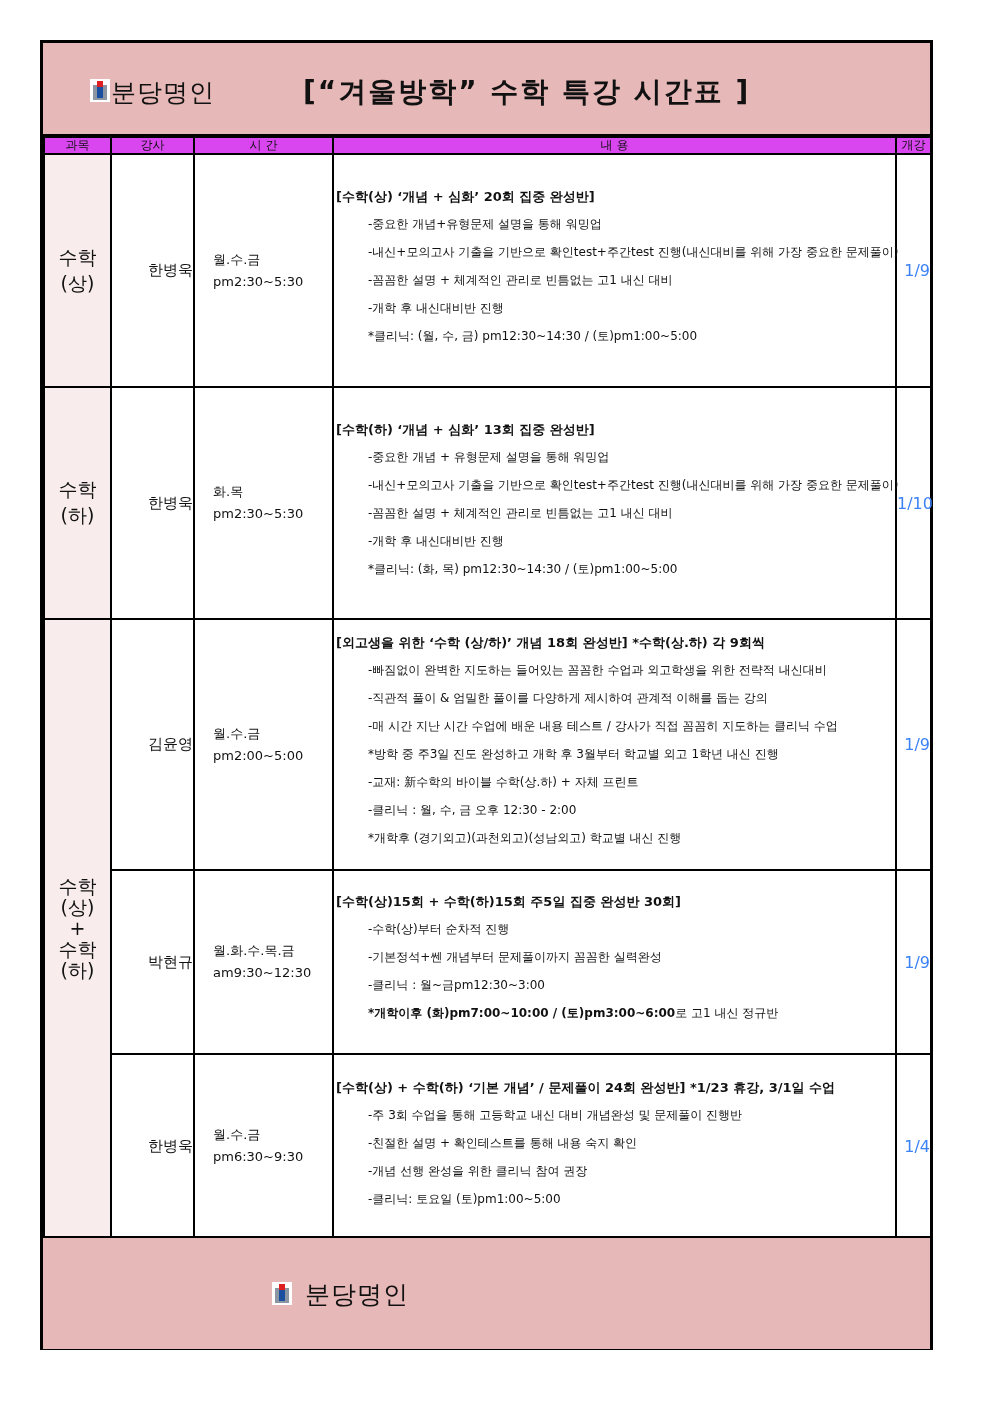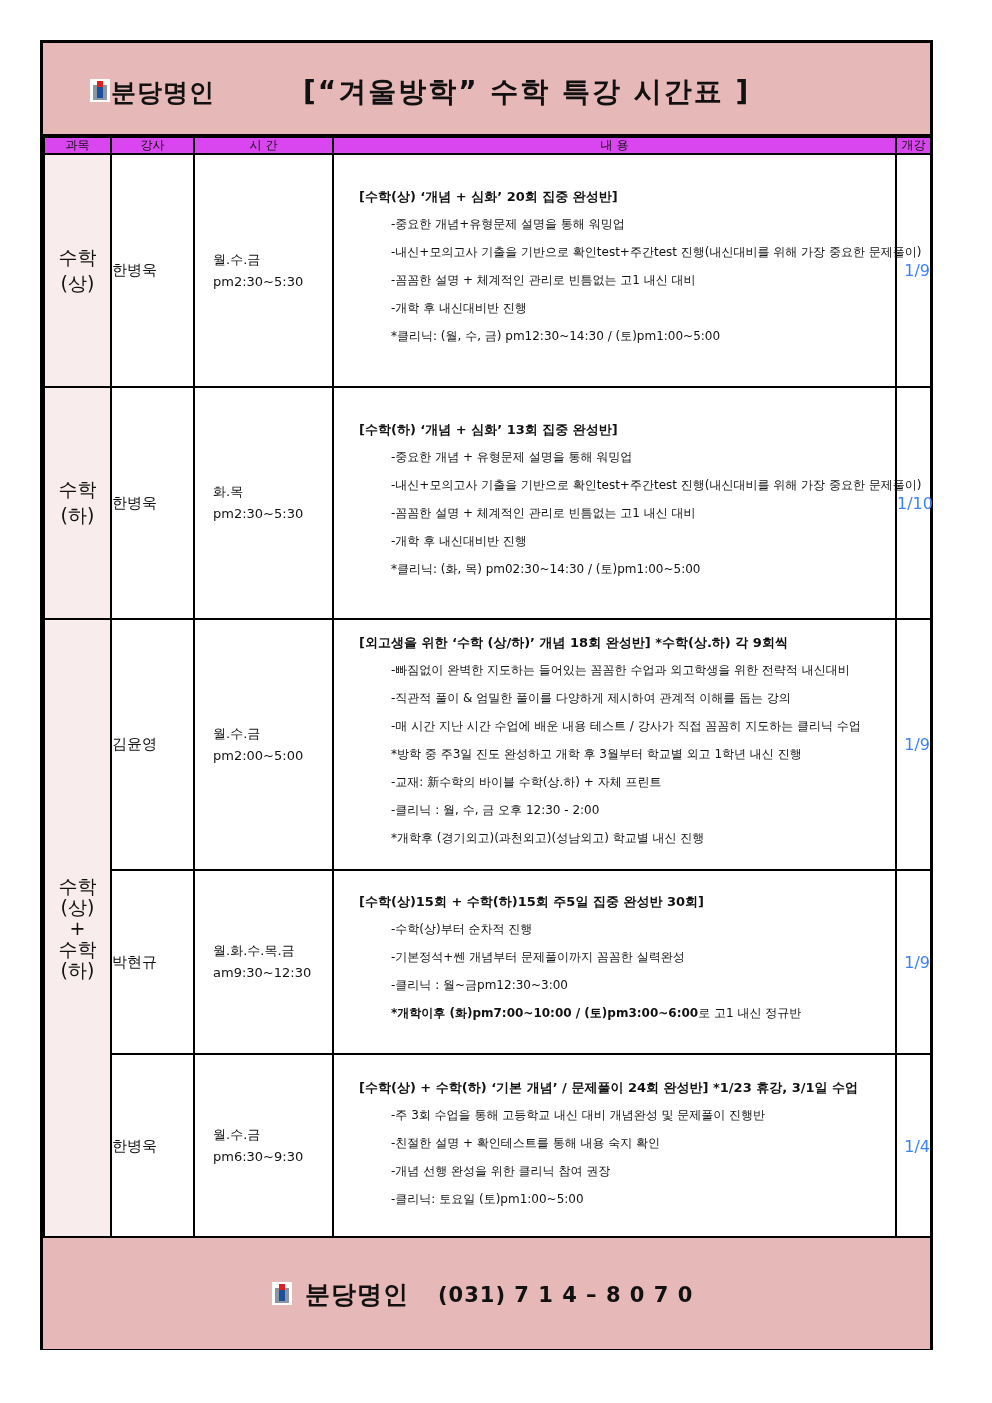--- a/index.html
+++ b/index.html
@@ -3,29 +3,29 @@
 <meta charset="utf-8">
 <style>
   html, body { margin:0; padding:0; background:#ffffff; }
   body { width:992px; height:1403px; position:relative; font-family:"DejaVu Sans", sans-serif; }
   .frame { position:absolute; left:40px; top:40px; width:887px; height:1304px; border:3px solid #000; background:#fff; }
   .title-band { position:absolute; left:0; top:0; width:887px; height:91px; background:#e6b8b7; border-bottom:2px solid #000; }
   .logo-icon { position:absolute; width:20px; height:23px; background:#fff; }
   .logo-icon .gray { position:absolute; left:3px; top:6px; width:14px; height:15px; background:#8c96a3; }
   .logo-icon .red { position:absolute; left:7px; top:2px; width:6px; height:6px; background:#e02020; }
   .logo-icon .blue { position:absolute; left:7px; top:8px; width:6px; height:11px; background:#1a4fa0; }
-  .brand { position:absolute; font-weight:bold; font-size:25px; color:#111; letter-spacing:1px; }
+  .brand { position:absolute; font-weight:normal; font-size:25px; color:#111; letter-spacing:1px; }
   .title { position:absolute; left:260px; top:30px; font-weight:bold; font-size:28px; color:#111; letter-spacing:2px; white-space:nowrap; }
   table { position:absolute; left:0; top:93px; border-collapse:collapse; table-layout:fixed; width:887px; }
   th, td { border:2px solid #000; padding:0; }
   th { background:#d946ef; font-weight:normal; font-size:12px; height:15px; line-height:15px; color:#111; }
   td.subj { background:#f8ecec; text-align:center; font-size:19px; color:#111; }
-  td.teacher { text-align:left; font-size:15px; color:#111;margin-top:48px; }
+  td.teacher { text-align:right; font-size:15px; color:#111;margin-top:48px; }
   td.time { font-size:13px; color:#111; padding-left:18px; line-height:22px; }
-  td.content { padding-left:25px; font-size:12px; color:#111; vertical-align:top; }
+  td.content { padding-left:2px; font-size:12px; color:#111; vertical-align:top; }
   td.start { text-align:right; font-size:16px; color:#3b82f6; }
   .c-title { font-weight:bold; font-size:13px; margin-bottom:10px; }
   .c-line { line-height:16px; margin-bottom:12px; white-space:nowrap;margin-left:32px; }
   .footer { position:absolute; left:0; top:1193px; width:887px; height:111px; background:#e6b8b7; border-top:2px solid #000; }
   .phone { position:absolute; font-weight:bold; font-size:21px; color:#111; letter-spacing:1px; white-space:nowrap; }
 </style>
 </head>
 <body>
 
 <div class="frame">
@@ -82,21 +82,21 @@
         <td class="teacher">한병욱</td>
         <td class="time">
           <div>화.목  pm2:30~5:30</div>
         </td>
         <td class="content" style="padding-top:33px">
           <div class="c-title">[수학(하) ‘개념 + 심화’ 13회 집중 완성반]</div>
           <div class="c-line">-중요한 개념 + 유형문제 설명을 통해 워밍업</div>
           <div class="c-line">-내신+모의고사 기출을 기반으로 확인test+주간test 진행(내신대비를 위해 가장 중요한 문제풀이)</div>
           <div class="c-line">-꼼꼼한 설명 + 체계적인 관리로 빈틈없는 고1 내신 대비</div>
           <div class="c-line">-개학 후 내신대비반 진행</div>
-          <div class="c-line">*클리닉: (화, 목) pm02:30~14:30 /  (토)pm1:00~5:00</div>
+          <div class="c-line">*클리닉: (화, 목) pm12:30~14:30 /  (토)pm1:00~5:00</div>
         </td>
         <td class="start">1/10</td>
       </tr>
 
       <tr style="height:251px">
         <td class="subj" rowspan="3" style="line-height:21px">
           <div>수학(상)</div>
           <div>+</div>
           <div>수학(하)</div>
         </td>
@@ -152,15 +152,14 @@
     </tbody>
   </table>
 
   <div class="footer">
     <div class="logo-icon" style="left:229px; top:44px;">
       <div class="gray"></div>
         <div class="red"></div>
         <div class="blue"></div>
     </div>
     <div class="brand" style="left:262px; top:40px;">분당명인</div>
-    <div class="phone" style="left:395px; top:45px;">(031) 7 1 4 – 8 0 7 0</div>
   </div>
 </div>
 
 </body></html>

